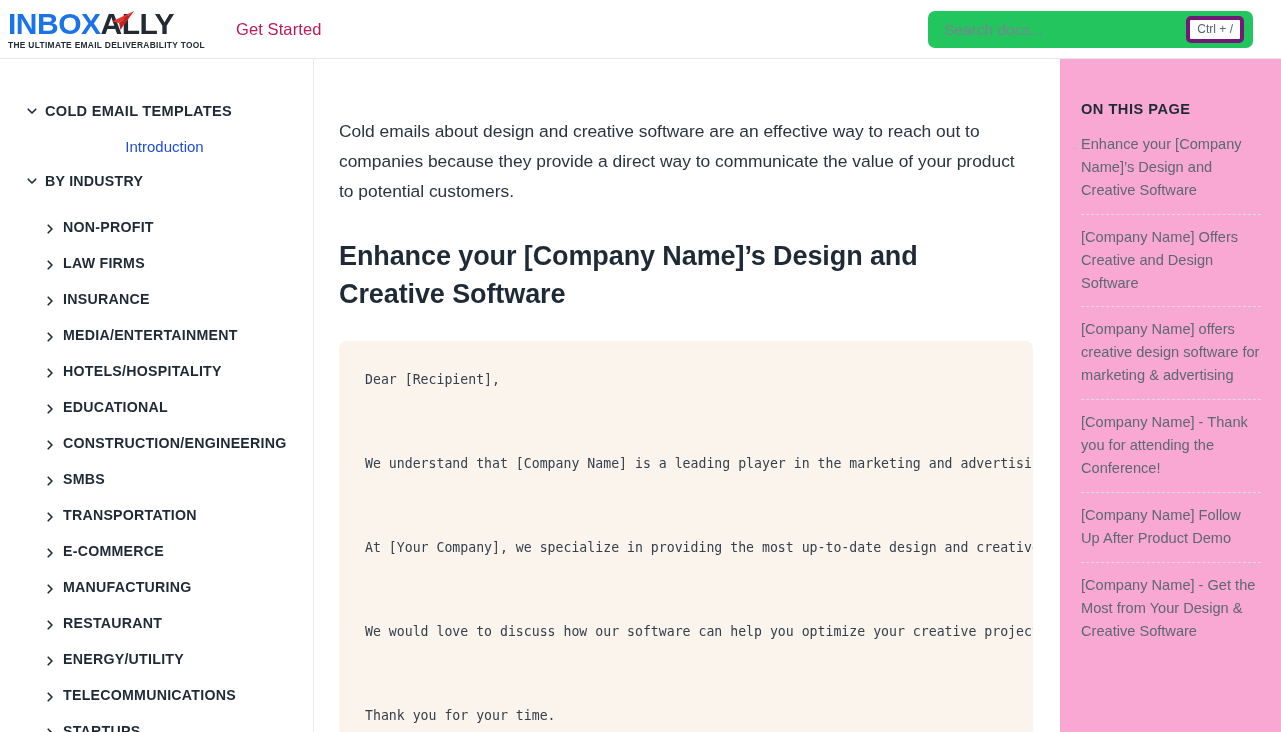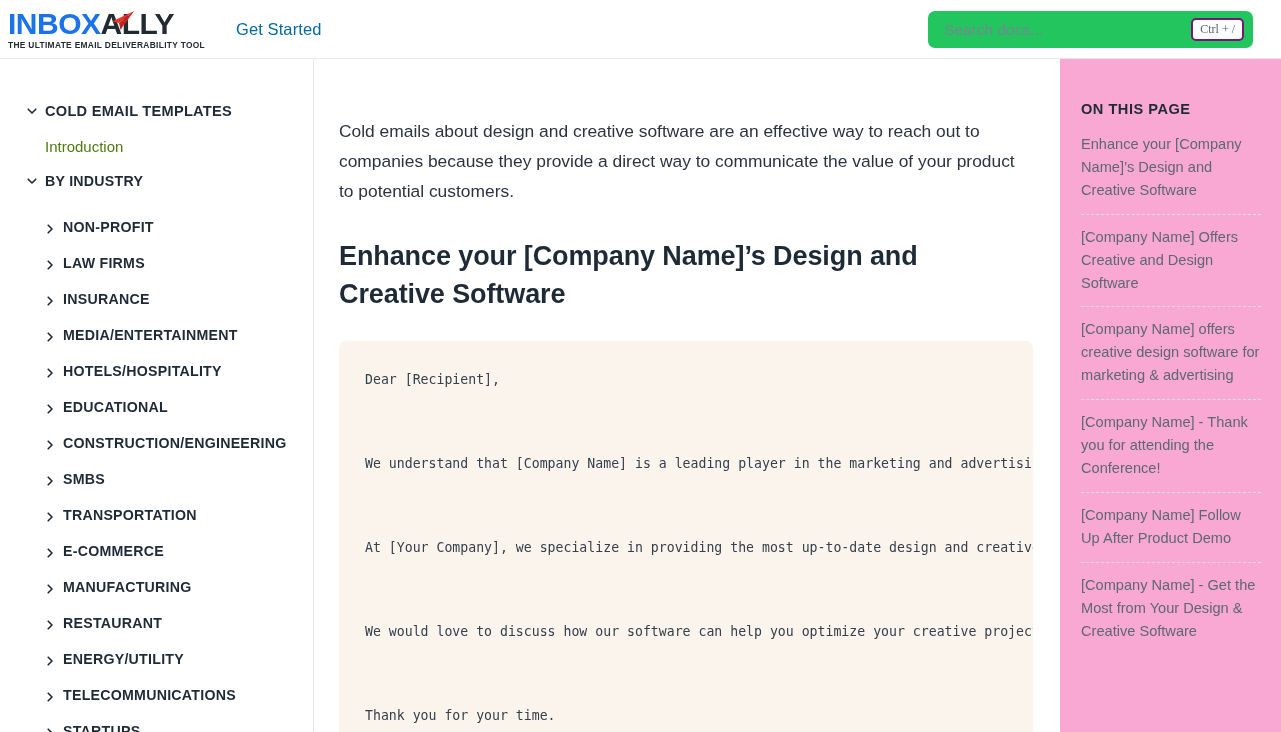--- a/index.html
+++ b/index.html
@@ -33,41 +33,40 @@
   .logo-plane {
     position: absolute; left: 101px; top: 1px;
     width: 26px; height: 22px;
   }
   .logo-tag {
     font-size: 8.4px; font-weight: 700; letter-spacing: 0.32px;
     color: #222b33; margin-top: 1px; white-space: nowrap;
     font-family: "Liberation Sans", sans-serif;
   }
   .nav-link {
-    margin-left: 18px; font-size: 16.5px; color: #0369a1;
+    margin-left: 18px; font-size: 16.5px; color: #be185d;
     letter-spacing: 0.1px; cursor: pointer;
   }
   .search-box {
     position: absolute; right: 28px; top: 11px;
     width: 325px; height: 37px;
     background: #22c55e; border-radius: 7px;
     display: flex; align-items: center; padding: 0 9px 0 16px;
   }
   .search-input {
     flex: 1; border: none; outline: none; background: transparent;
     font-size: 15.5px; color: #3f4855;
     font-family: "Liberation Sans", sans-serif;
   }
   .search-input::placeholder { color: #7b8494; }
   .kbd {
-    border: 2px solid #701a75; border-radius: 5px;
+    border: 4px solid #701a75; border-radius: 5px;
     background: #fdfdfe; color: #5b6472;
     font-size: 12px; padding: 3px 7px 4px; line-height: 1;
     white-space: nowrap;
-    font-family: Liberation Serif, serif;
   }
 
   
   .sidebar {
     position: absolute; top: 59px; left: 0;
     width: 314px; height: 673px;
     border-right: 1px solid #e8e8ea;
     background: #ffffff;
     overflow: hidden;
     padding-top: 34px;
@@ -78,22 +77,22 @@
   }
   .side-row.lvl0 { padding-left: 26px; }
   .side-row.lvl1 { padding-left: 26px; }
   .side-row.lvl2 { padding-left: 44px; align-items: flex-end; }
   .side-label-caps {
     font-size: 14.2px; font-weight: 700; letter-spacing: 0.25px;
     color: #1f2a37; margin-left: 7px;
   }
   .side-row.lvl0 > .side-label-caps { font-size: 14.6px; }
   .side-plain {
-    font-size: 15px; color: #4d7c0f; padding-left: 45px;
-    height: 34px; display: flex; align-items: center; cursor: pointer;
+    font-size: 15px; color: #1d4ed8; padding-left: 16px;
+    height: 34px; display: flex; align-items: center; cursor: pointer; justify-content: center;
   }
   .chev { width: 12px; height: 12px; flex: 0 0 12px; display: block; }
 
   
   .main {
     position: absolute; top: 59px; left: 315px;
     width: 745px; height: 673px;
     overflow: hidden;
     padding: 36px 28px 0 24px;
   }

